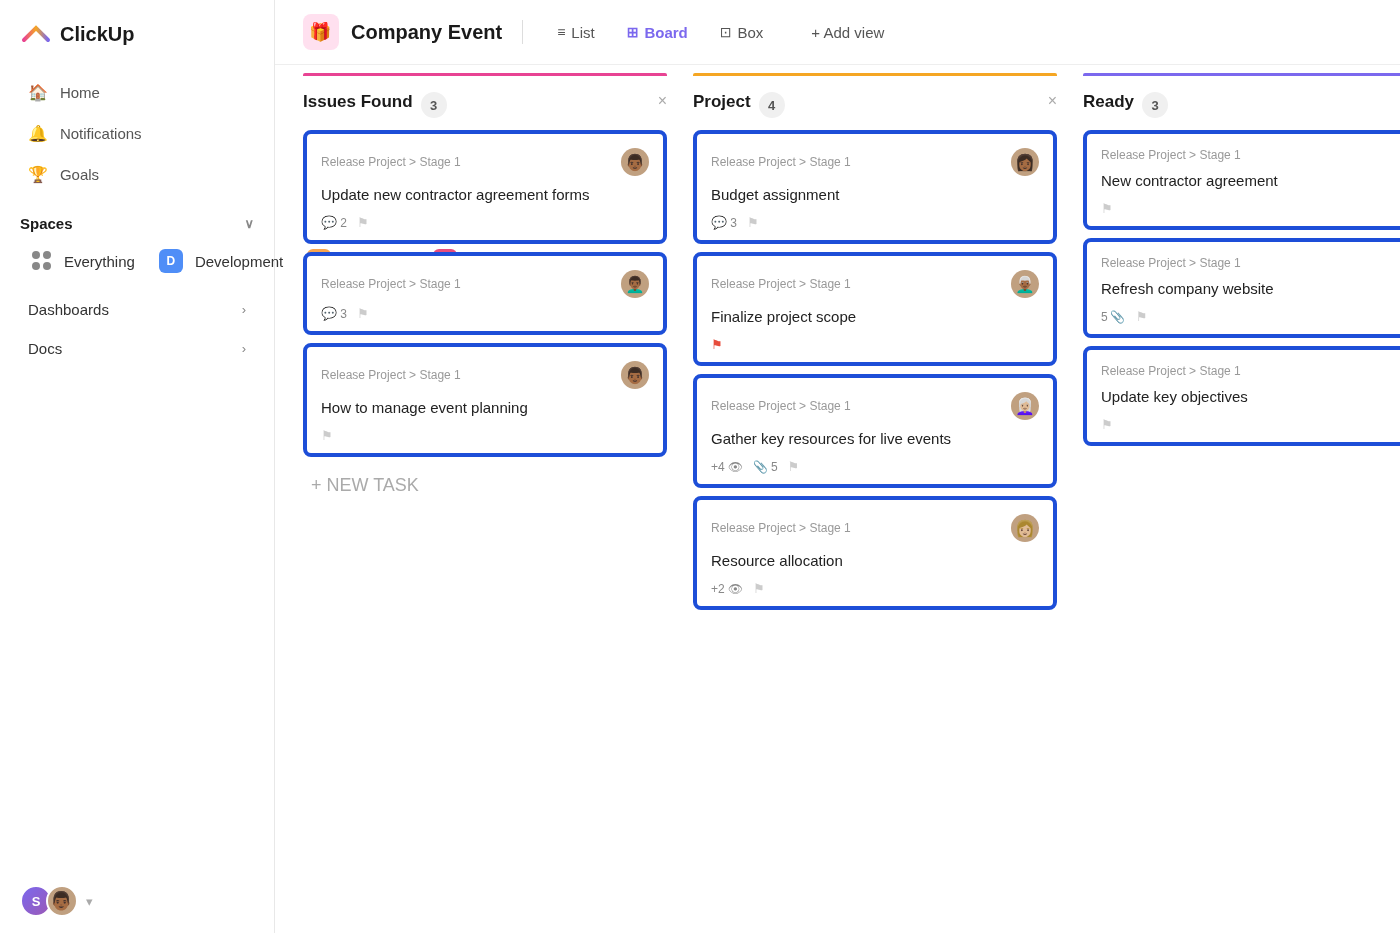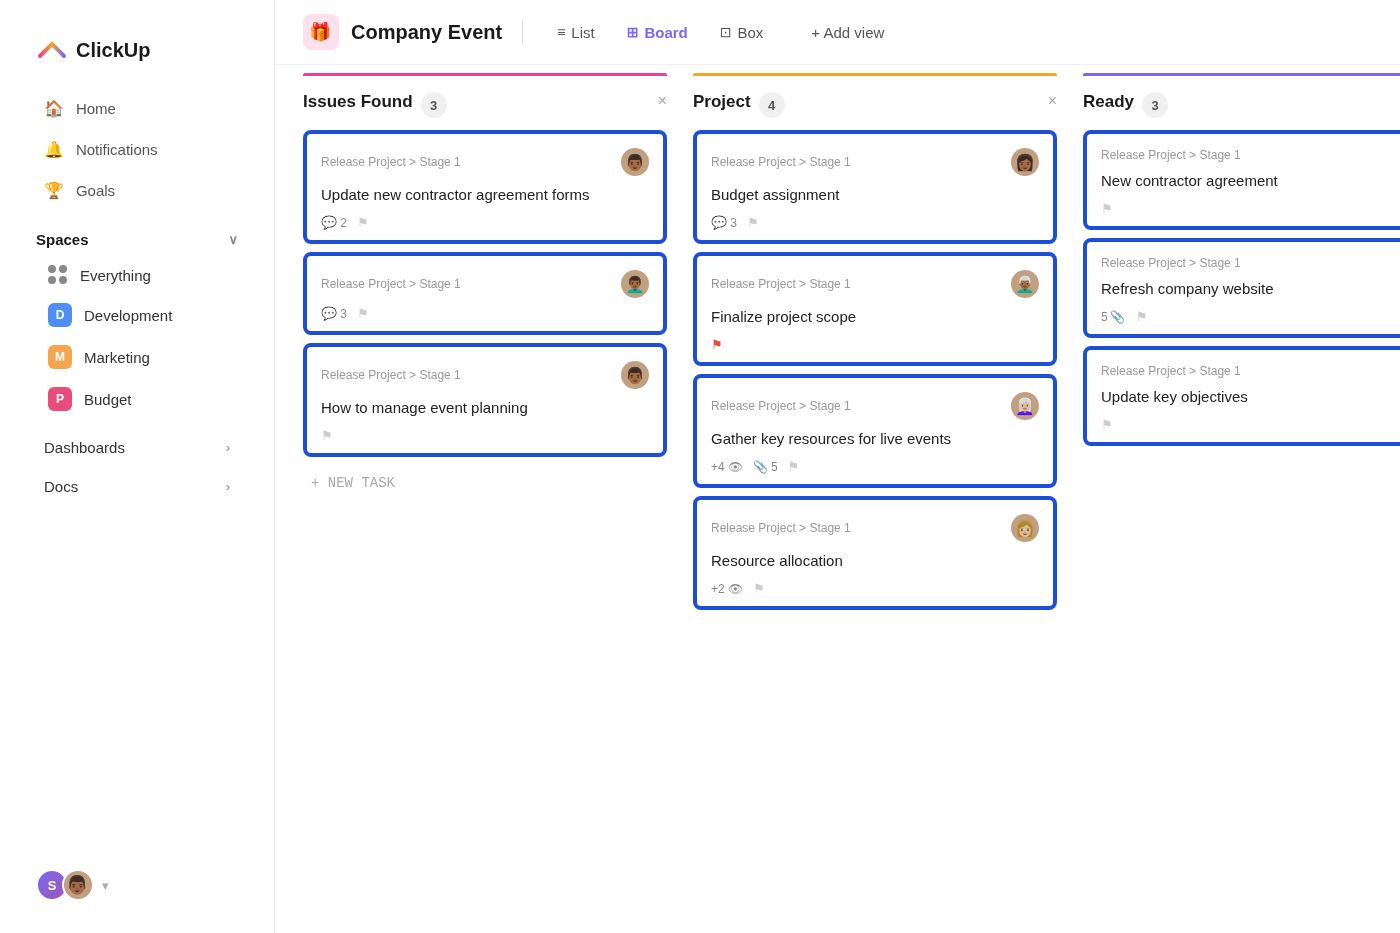--- a/index.html
+++ b/index.html
@@ -6,21 +6,21 @@
     body { font-family: -apple-system, BlinkMacSystemFont, 'Segoe UI', sans-serif; background: #fff; display: flex; height: 933px; overflow: hidden; }
 
     
     .sidebar {
       width: 275px;
       min-width: 275px;
       background: #fff;
       border-right: 1px solid #e8e8e8;
       display: flex;
       flex-direction: column;
-      padding: 16px;
+      padding: 0;
       height: 100%;
     }
     .sidebar-logo {
       display: flex;
       align-items: center;
       gap: 8px;
       padding: 18px 20px 18px 20px;
     }
     .logo-icon {
       width: 32px;
@@ -56,21 +56,20 @@
       display: flex;
       align-items: center;
       justify-content: space-between;
       font-size: 15px;
       font-weight: 600;
       color: #1a1a1a;
       cursor: pointer;
     }
     .spaces-items {
       display: flex;
-      flex-direction: column;
       margin-top: 8px;
     }
     .space-item {
       display: flex;
       align-items: center;
       gap: 12px;
       padding: 9px 12px;
       cursor: pointer;
       border-radius: 6px;
       font-size: 15px;
@@ -330,23 +329,22 @@
       color: #888;
     }
     .badge-icon { font-size: 13px; }
     .flag-icon { font-size: 13px; color: #ccc; }
     .flag-icon.red { color: #e74c3c; }
 
     
     .new-task-btn {
       padding: 10px 8px;
       color: #aaa;
-      font-size: 14px;
-      cursor: pointer;
-      font-family: Liberation Mono, monospace;
+      font-size: 18px;
+      cursor: pointer;
     }
   </style>
 </head>
 <body>
 
 <div class="sidebar">
   <div class="sidebar-logo">
     <svg class="logo-icon" viewBox="0 0 32 32" fill="none">
       <path d="M4 22 L16 10 L28 22" stroke="url(#g1)" stroke-width="4" stroke-linecap="round" fill="none"></path>
       <defs>

